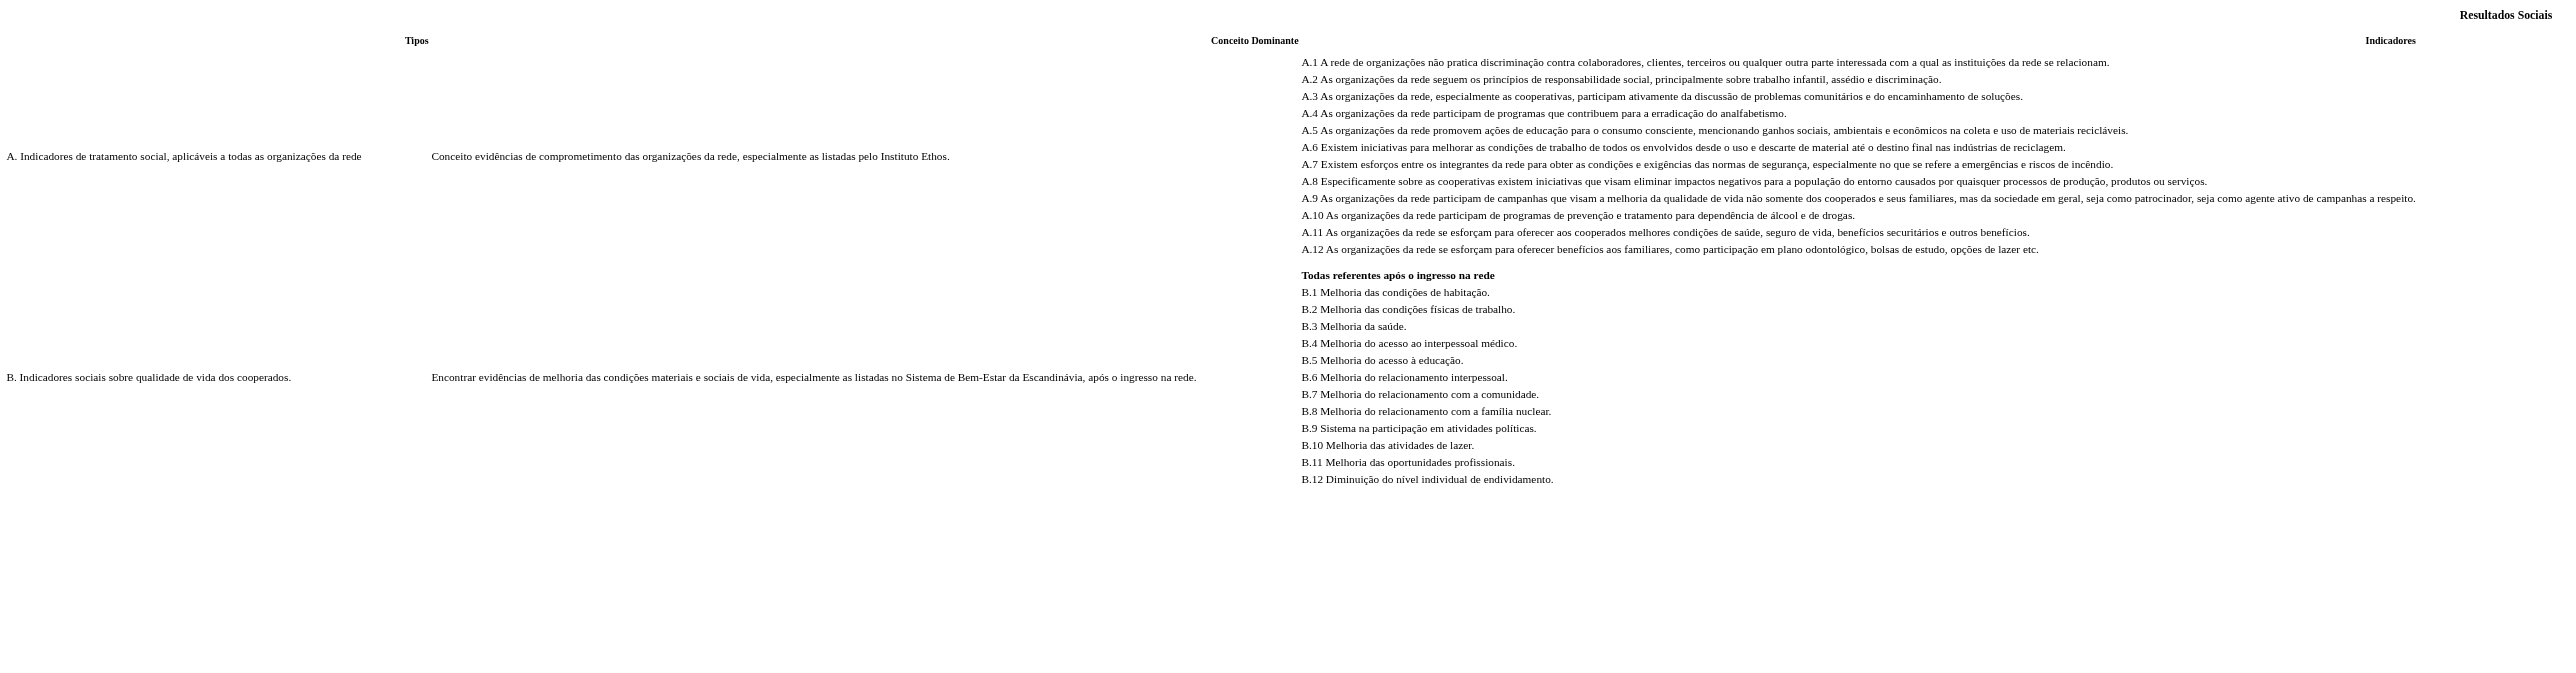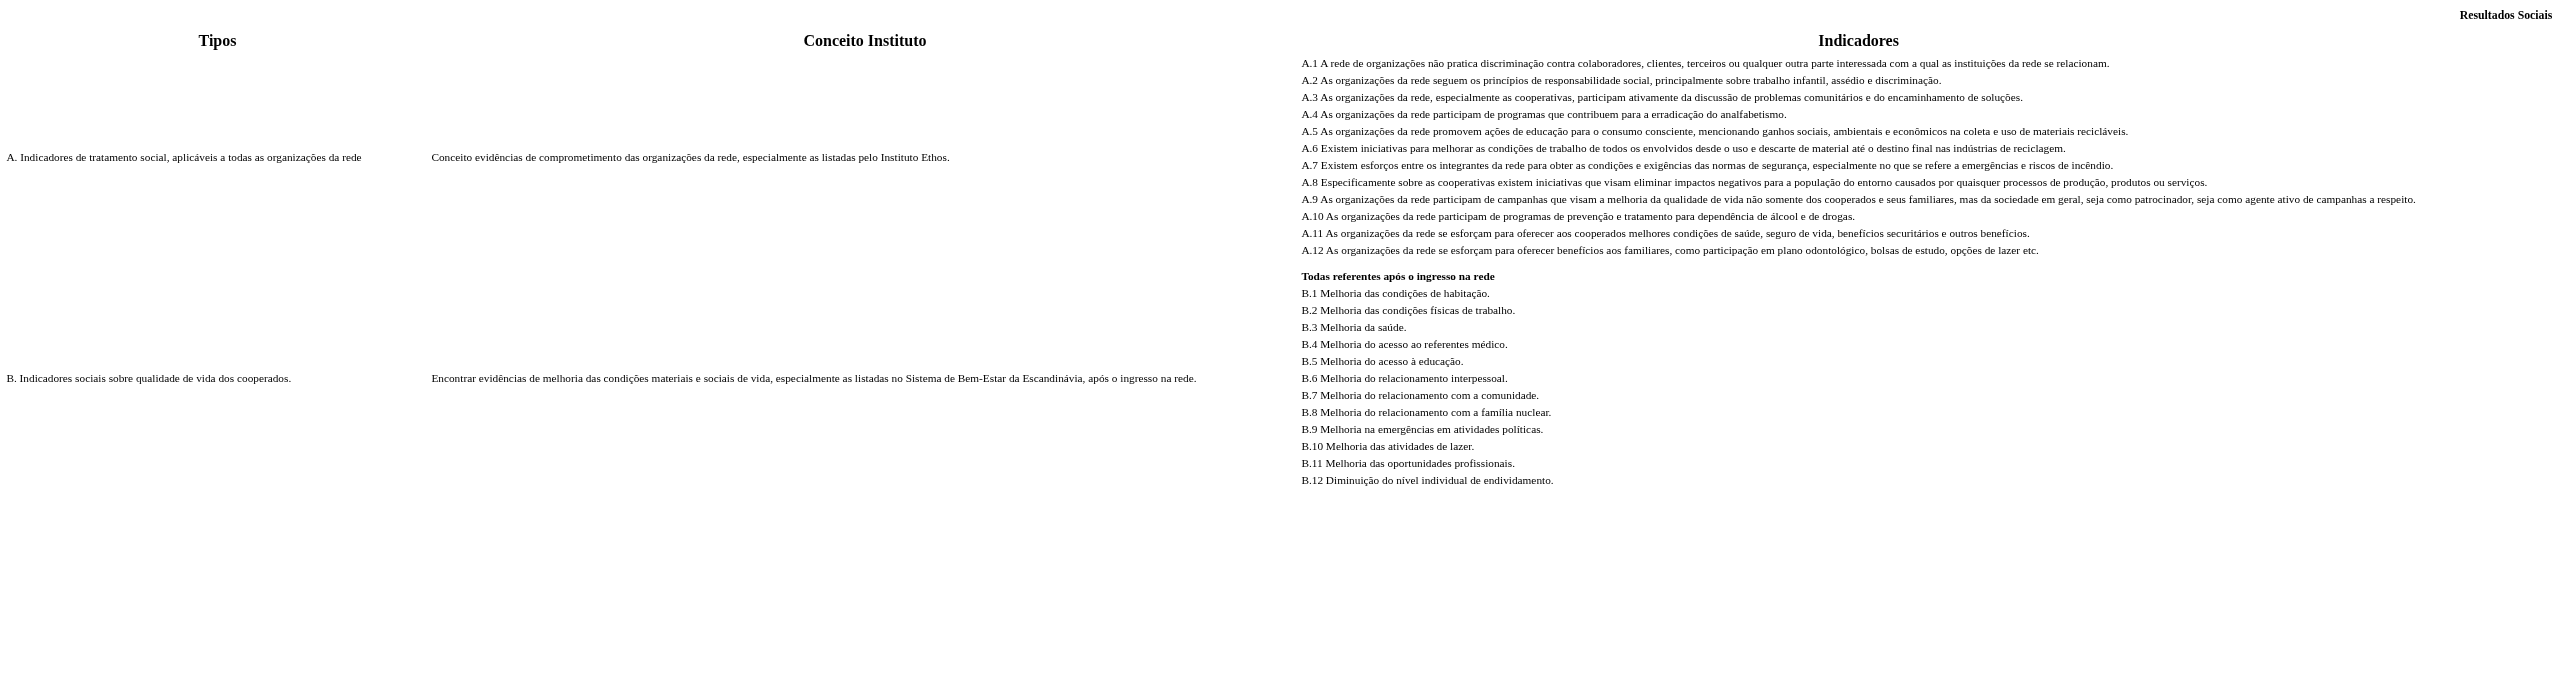--- a/index.html
+++ b/index.html
@@ -11,21 +11,21 @@
   .caption {
     position: absolute; left: 0; top: 8.2px; width: 2576px;
     text-align: right; font-weight: bold; font-size: 11.8px;
   }
   .caption span { position: relative; left: -23.6px; }
   table.results {
     position: absolute; left: 4.5px; top: 30px;
     border-collapse: separate; border-spacing: 1.8px;
   }
   th, td { padding: 0.9px; vertical-align: middle; white-space: nowrap; font-size: 11.3px; }
-  th { text-align: center; font-weight: bold; font-size: 16px; height: 17px; margin-top: 39px; }
+  th { text-align: right; font-weight: bold; font-size: 10px; height: 17px; margin-top: 39px; }
   col.c1 { width: 424px; }
   col.c2 { width: 869px; }
   ul.ind { list-style: none; margin: 0; padding: 0; }
   ul.ind li { line-height: 17px; height: 17px; }
   td.ind-cell { padding-top: 3.6px; padding-bottom: 3.6px; }
   .intro { line-height: 17px; font-weight: bold; }
 </style>
 </head>
 <body>
 
@@ -35,21 +35,21 @@
 
 <table class="results">
   <colgroup>
       <col class="c1">
       <col class="c2">
       <col class="c3">
     </colgroup>
   <thead>
     <tr>
       <th>Tipos</th>
-      <th>Conceito Instituto</th>
+      <th>Conceito Dominante</th>
       <th>Indicadores</th>
     </tr>
   </thead>
   <tbody>
     <tr>
       <td>A. Indicadores de tratamento social, aplicáveis a todas as organizações da rede</td>
       <td>Conceito evidências de comprometimento das organizações da rede, especialmente as listadas pelo Instituto Ethos.</td>
       <td class="ind-cell">
         <ul class="ind">
           <li>A.1 A rede de organizações não pratica discriminação contra colaboradores, clientes, terceiros ou qualquer outra parte interessada com a qual as instituições da rede se relacionam.</li>
@@ -69,26 +69,26 @@
     </tr>
     <tr>
       <td>B. Indicadores sociais sobre qualidade de vida dos cooperados.</td>
       <td>Encontrar evidências de melhoria das condições materiais e sociais de vida, especialmente as listadas no Sistema de Bem-Estar da Escandinávia, após o ingresso na rede.</td>
       <td class="ind-cell">
         <div class="intro">Todas referentes após o ingresso na rede</div>
         <ul class="ind">
           <li>B.1 Melhoria das condições de habitação.</li>
           <li>B.2 Melhoria das condições físicas de trabalho.</li>
           <li>B.3 Melhoria da saúde.</li>
-          <li>B.4 Melhoria do acesso ao referentes médico.</li>
+          <li>B.4 Melhoria do acesso ao interpessoal médico.</li>
           <li>B.5 Melhoria do acesso à educação.</li>
           <li>B.6 Melhoria do relacionamento interpessoal.</li>
           <li>B.7 Melhoria do relacionamento com a comunidade.</li>
           <li>B.8 Melhoria do relacionamento com a família nuclear.</li>
-          <li>B.9 Melhoria na emergências em atividades políticas.</li>
+          <li>B.9 Sistema na participação em atividades políticas.</li>
           <li>B.10 Melhoria das atividades de lazer.</li>
           <li>B.11 Melhoria das oportunidades profissionais.</li>
           <li>B.12 Diminuição do nível individual de endividamento.</li>
         </ul>
       </td>
     </tr>
   </tbody>
 </table>
 
 

